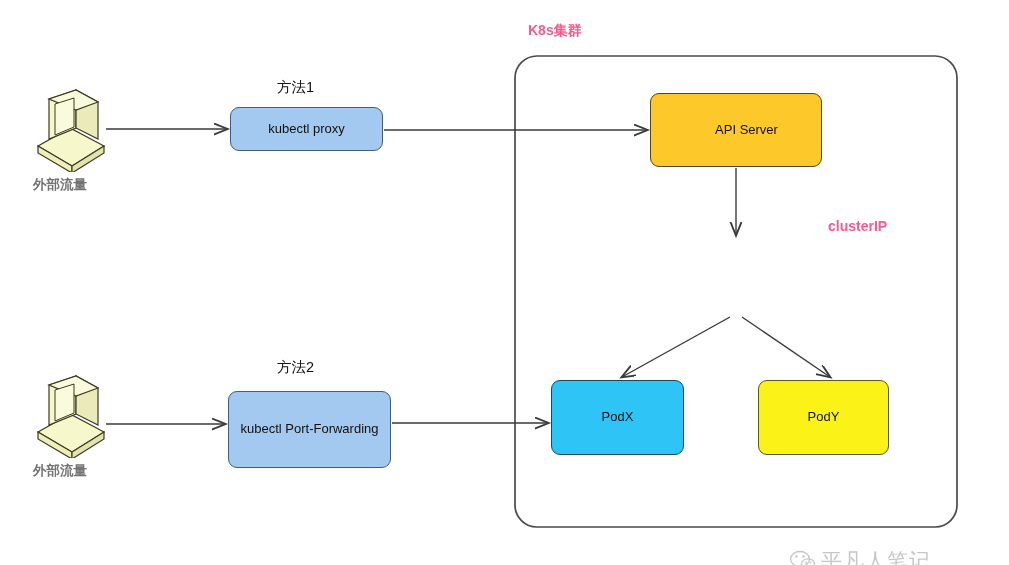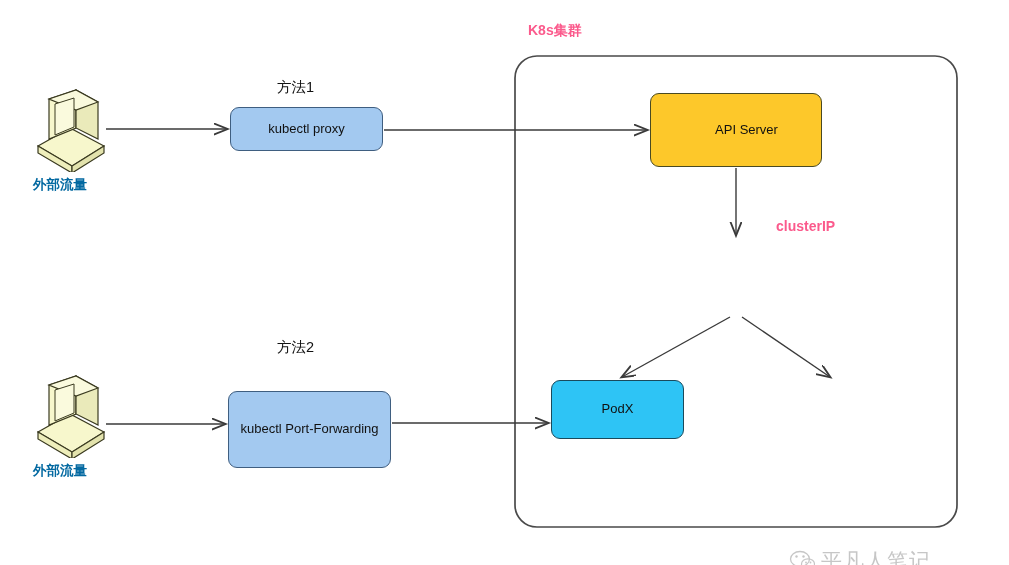--- a/index.html
+++ b/index.html
@@ -54,21 +54,21 @@
   .pink-label {
     position: absolute;
     font-size: 14px;
     color: #fb5a8c;
     font-weight: bold;
     white-space: nowrap;
   }
   .host-label {
     position: absolute;
     font-size: 13.5px;
-    color: #0369a1;
+    color: #737373;
     white-space: nowrap;
     font-weight: bold;
   }
   .host-icon {
     position: absolute;
     width: 78px;
     height: 84px;
   }
   .watermark {
     position: absolute;
@@ -108,24 +108,24 @@
     <line x1="730" y1="317" x2="622" y2="377" stroke="#3a3a3a" stroke-width="1.4" marker-end="url(#arrow)"></line>
 
     <line x1="742" y1="317" x2="830" y2="377" stroke="#3a3a3a" stroke-width="1.4" marker-end="url(#arrow)"></line>
 
     <line x1="106" y1="424" x2="225" y2="424" stroke="#3a3a3a" stroke-width="1.4" marker-end="url(#arrow)"></line>
 
     <line x1="392" y1="423" x2="548" y2="423" stroke="#3a3a3a" stroke-width="1.4" marker-end="url(#arrow)"></line>
   </svg>
 
   <div class="pink-label" style="left:528px; top:22px;text-align:center;">K8s集群</div>
-  <div class="pink-label" style="left:776px; top:218px;">clusterIP</div>
+  <div class="pink-label" style="left:828px; top:218px;">clusterIP</div>
 
   <div class="caption" style="left:277px; top:78px;">方法1</div>
-  <div class="caption" style="left:277px; top:338px;">方法2</div>
+  <div class="caption" style="left:277px; top:358px;">方法2</div>
 
   <svg class="host-icon" style="left:32px; top:88px;" viewBox="0 0 78 84">
     <polygon points="6,58 38,40 72,58 40,78" fill="#f7f7cc" stroke="#3a3a20" stroke-width="1.2"></polygon>
     <polygon points="6,58 6,65 40,85 40,78" fill="#eeeebb" stroke="#3a3a20" stroke-width="1.2"></polygon>
     <polygon points="72,58 72,65 40,85 40,78" fill="#e3e3ad" stroke="#3a3a20" stroke-width="1.2"></polygon>
     <polygon points="17,51 17,11 44,2 44,40" fill="#f7f7cc" stroke="#3a3a20" stroke-width="1.2"></polygon>
     <polygon points="44,2 44,40 66,51 66,14" fill="#eaeaba" stroke="#3a3a20" stroke-width="1.2"></polygon>
     <polygon points="17,11 44,2 66,14 44,22" fill="#fafadd" stroke="#3a3a20" stroke-width="1.2"></polygon>
     <polygon points="23,47 23,16 42,10 42,39" fill="#fafadd" stroke="#3a3a20" stroke-width="1"></polygon>
   </svg>
@@ -142,22 +142,23 @@
   </svg>
   <div class="host-label" style="left:33px; top:462px;">外部流量</div>
 
   <div class="node node-blue" style="left:230px; top:107px; width:153px; height:44px;">kubectl proxy</div>
 
   <div class="node node-blue" style="left:228px; top:391px; width:163px; height:77px;">kubectl Port-Forwarding</div>
 
   <div class="node node-amber" style="left:650px; top:93px; width:172px; height:74px;padding-left:27px;">API Server</div>
 
 
-  <div class="node node-cyan" style="left:551px; top:380px; width:133px; height:59px;">PodX</div>
+  <div class="node node-cyan" style="left:551px; top:380px; width:133px; height:75px;">PodX</div>
 
+  <div class="node node-yellow" style="left:758px; top:380px; width:131px; height:75px;">PodY</div>
 
   <div class="watermark" style="left:789px; top:515px;margin-top:32px;">
     <svg width="26" height="24" viewBox="0 0 26 24">
       <ellipse cx="11" cy="10" rx="9.5" ry="7.5" fill="none" stroke="#555" stroke-width="1.3"></ellipse>
       <path d="M5,16 L3,21 L8,18" fill="none" stroke="#555" stroke-width="1.3"></path>
       <circle cx="7.5" cy="7.5" r="1.2" fill="#555"></circle>
       <circle cx="14.5" cy="7.5" r="1.2" fill="#555"></circle>
       <ellipse cx="19" cy="15" rx="6.5" ry="5.2" fill="none" stroke="#555" stroke-width="1.2"></ellipse>
       <circle cx="17" cy="13.5" r="0.9" fill="#555"></circle>
       <circle cx="21.5" cy="13.5" r="0.9" fill="#555"></circle>

